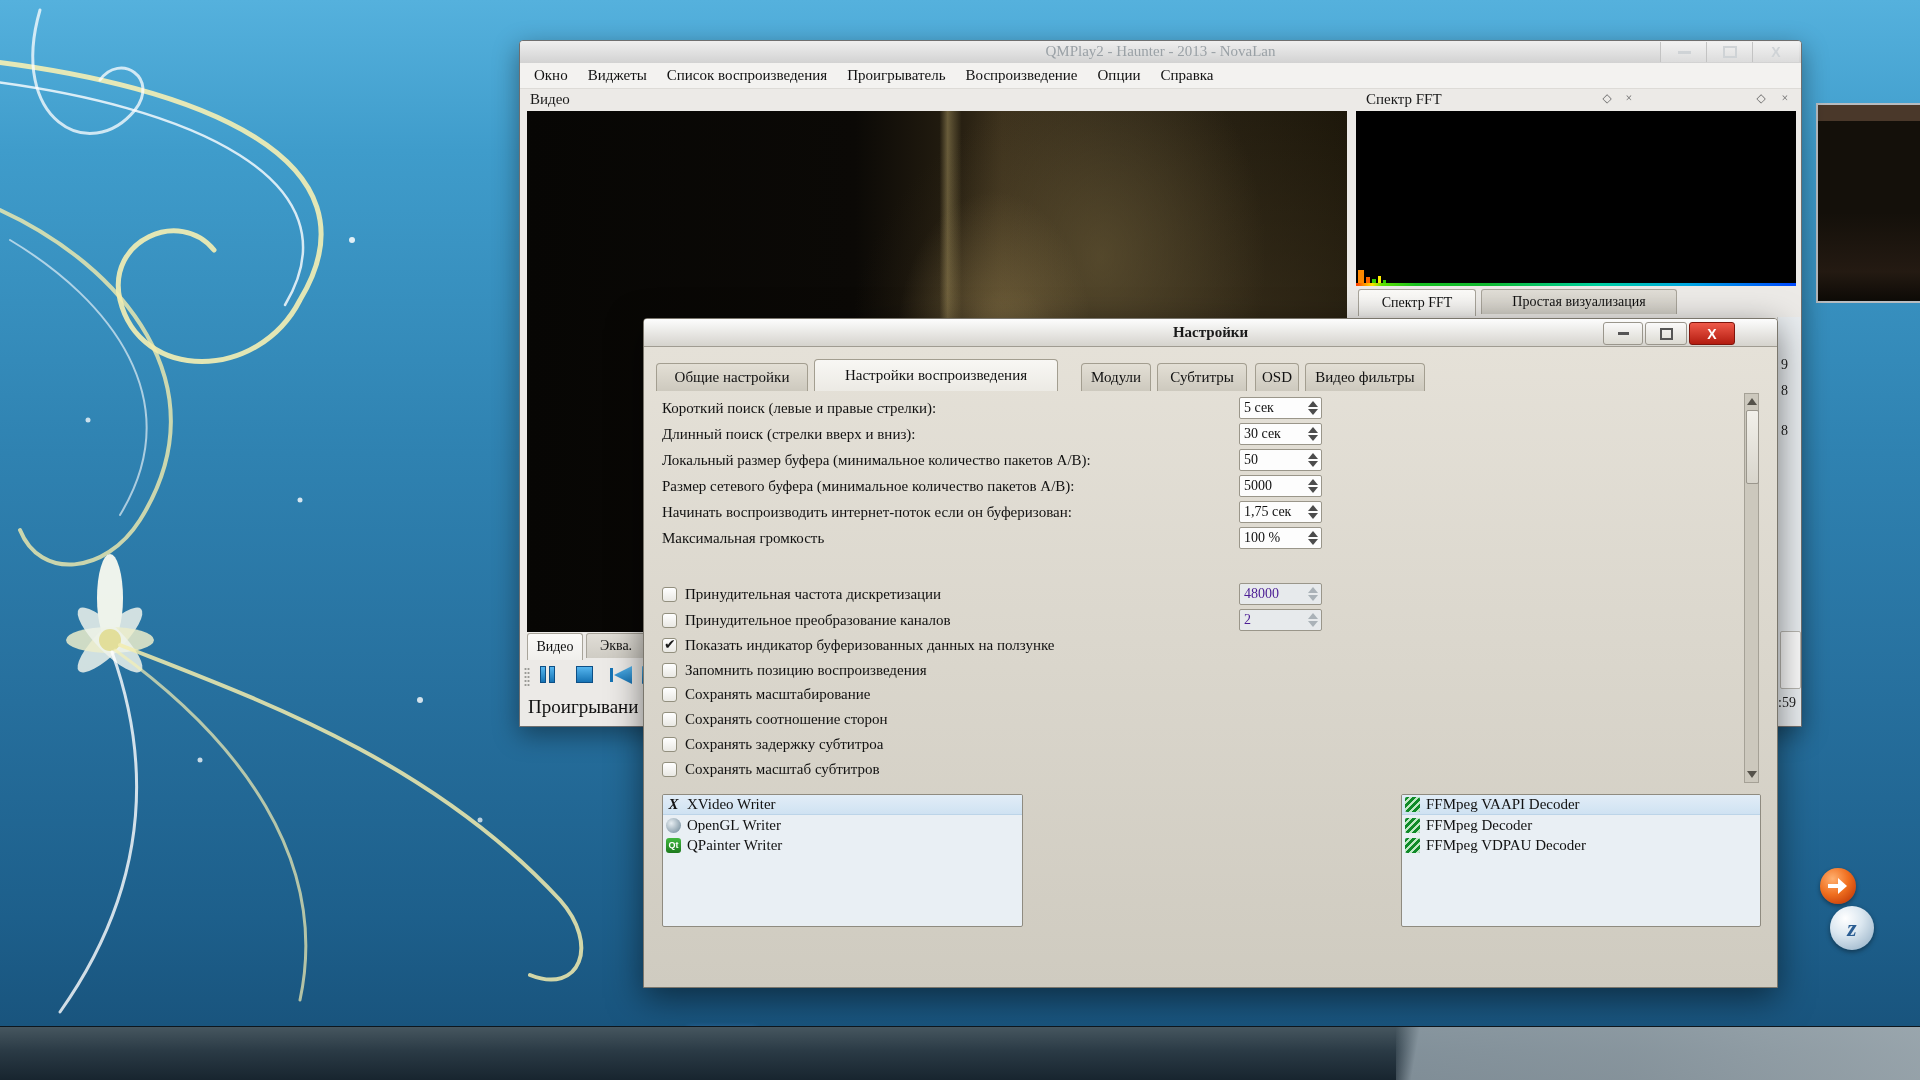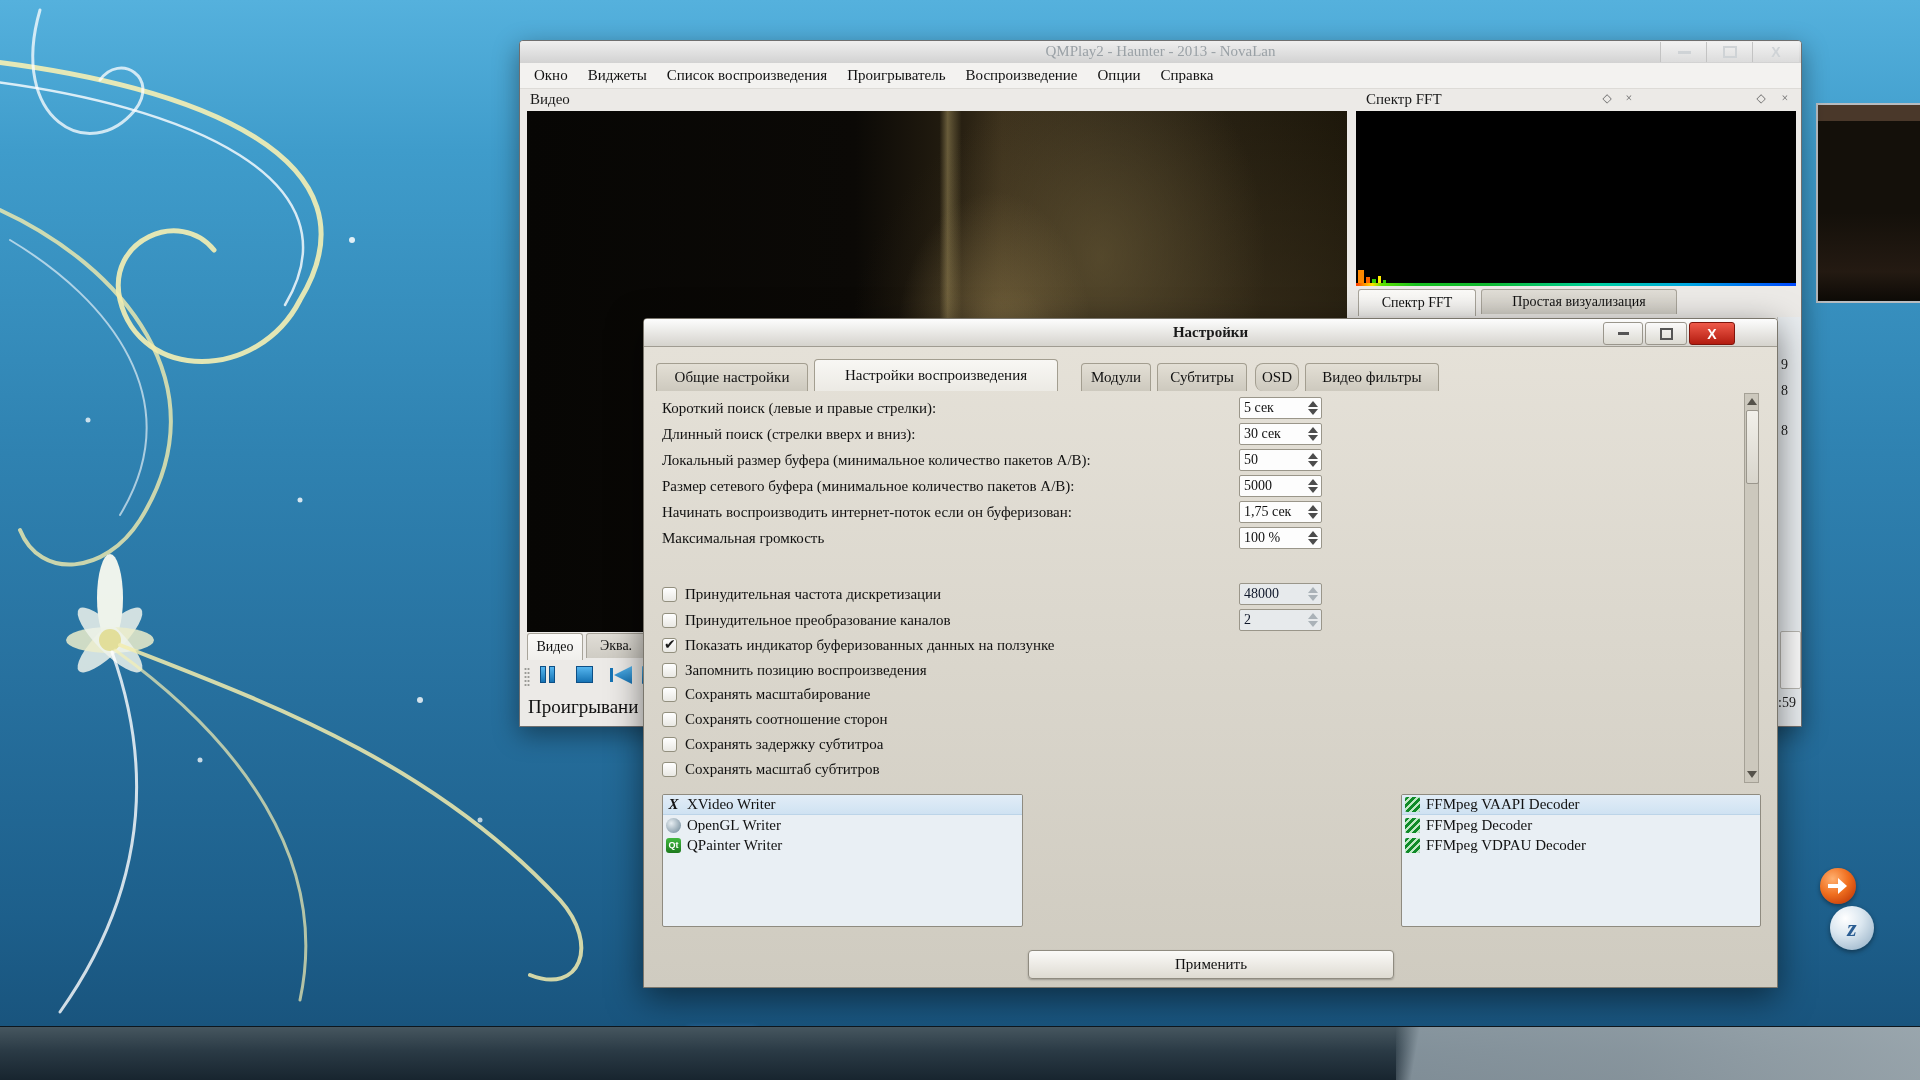--- a/index.html
+++ b/index.html
@@ -93,21 +93,21 @@
   .dlg-tab{position:absolute;box-sizing:border-box;border:1px solid #a39e90;border-bottom:none;
     border-radius:4px 4px 0 0;background:linear-gradient(#e3dfd5,#cdc9be);
     font-size:15px;color:#111;display:flex;align-items:center;justify-content:center;}
   .dlg-tab{top:44px;height:28px;}
   .dlg-tab.active{top:40px;height:32px;background:linear-gradient(#f8f7f4,#eceae4);}
   #dlg-content{left:0;top:72px;width:1133px;height:596px;}
   .form-label{position:absolute;left:18px;font-size:15px;color:#111;}
   .spin{position:absolute;left:595px;width:83px;height:22px;box-sizing:border-box;border:1px solid #9a968a;
     border-radius:2px;background:#fdfdfd;font-size:14px;color:#111;}
   .spin .val{position:absolute;left:4px;top:2px;}
-  .spin.disabled{background:#e7eaec;color:#0f172a;}
+  .spin.disabled{background:#e7eaec;color:#4c1d95;}
   .spin .arrows{position:absolute;right:2px;top:2px;width:11px;height:16px;}
   .sa-up{position:absolute;left:0;top:1px;width:0;height:0;border-left:5px solid transparent;border-right:5px solid transparent;border-bottom:6px solid #4c4c4c;}
   .sa-dn{position:absolute;left:0;bottom:1px;width:0;height:0;border-left:5px solid transparent;border-right:5px solid transparent;border-top:6px solid #4c4c4c;}
   .spin.disabled .sa-up{border-bottom-color:#aab2b8;}
   .spin.disabled .sa-dn{border-top-color:#aab2b8;}
   .cb{position:absolute;left:18px;width:15px;height:15px;box-sizing:border-box;border:1px solid #93907f;
     border-radius:3px;background:linear-gradient(#ffffff,#e9e8e3);}
   .cb .tick{display:none;}
   .cb.checked .tick{display:block;position:absolute;left:1px;top:-3px;font:bold 14px "DejaVu Sans",sans-serif;color:#1a1a1a;}
   .cb-label{position:absolute;left:41px;font-size:15px;color:#111;}
@@ -310,22 +310,22 @@
       </div>
     <div class="dlg-btn" id="dlg-close" style="right:42px;width:44px;">
         <span>X</span>
       </div>
   </div>
 
   <div class="dlg-tab" style="left:12px;width:152px;">Общие настройки</div>
   <div class="dlg-tab active" style="left:170px;width:244px;">Настройки воспроизведения</div>
   <div class="dlg-tab" style="left:437px;width:70px;">Модули</div>
   <div class="dlg-tab" style="left:513px;width:90px;">Субтитры</div>
-  <div class="dlg-tab" style="left:611px;width:44px;border-radius:8px;">OSD</div>
-  <div class="dlg-tab" style="left:661px;width:134px;">Видео фильтры</div>
+  <div class="dlg-tab" style="left:611px;width:44px;">OSD</div>
+  <div class="dlg-tab" style="left:661px;width:120px;">Видео фильтры</div>
 
   <div id="dlg-content" class="abs">
 
     <span class="form-label" style="top:9px;">Короткий поиск (левые и правые стрелки):</span>
     <div class="spin" style="top:6px;">
         <span class="val">5 сек</span>
         <span class="arrows">
           <i class="sa-up"></i>
           <i class="sa-dn"></i>
         </span>
@@ -445,21 +445,20 @@
     <div class="li">
         <span class="ic ic-ff"></span>
         <span>FFMpeg Decoder</span>
       </div>
     <div class="li">
         <span class="ic ic-ff"></span>
         <span>FFMpeg VDPAU Decoder</span>
       </div>
   </div>
 
-  <div class="dlg-push" style="left:384px;width:366px;">Применить</div>
 </div>
 
 <div id="taskbar" class="abs">
   <div id="tray-band" class="abs"></div>
 </div>
 
 <div id="tb-oval" class="abs tb-icon"></div>
 <div id="tb-folder" class="abs tb-icon">
   <span class="back"></span>
     <span class="film"></span>

